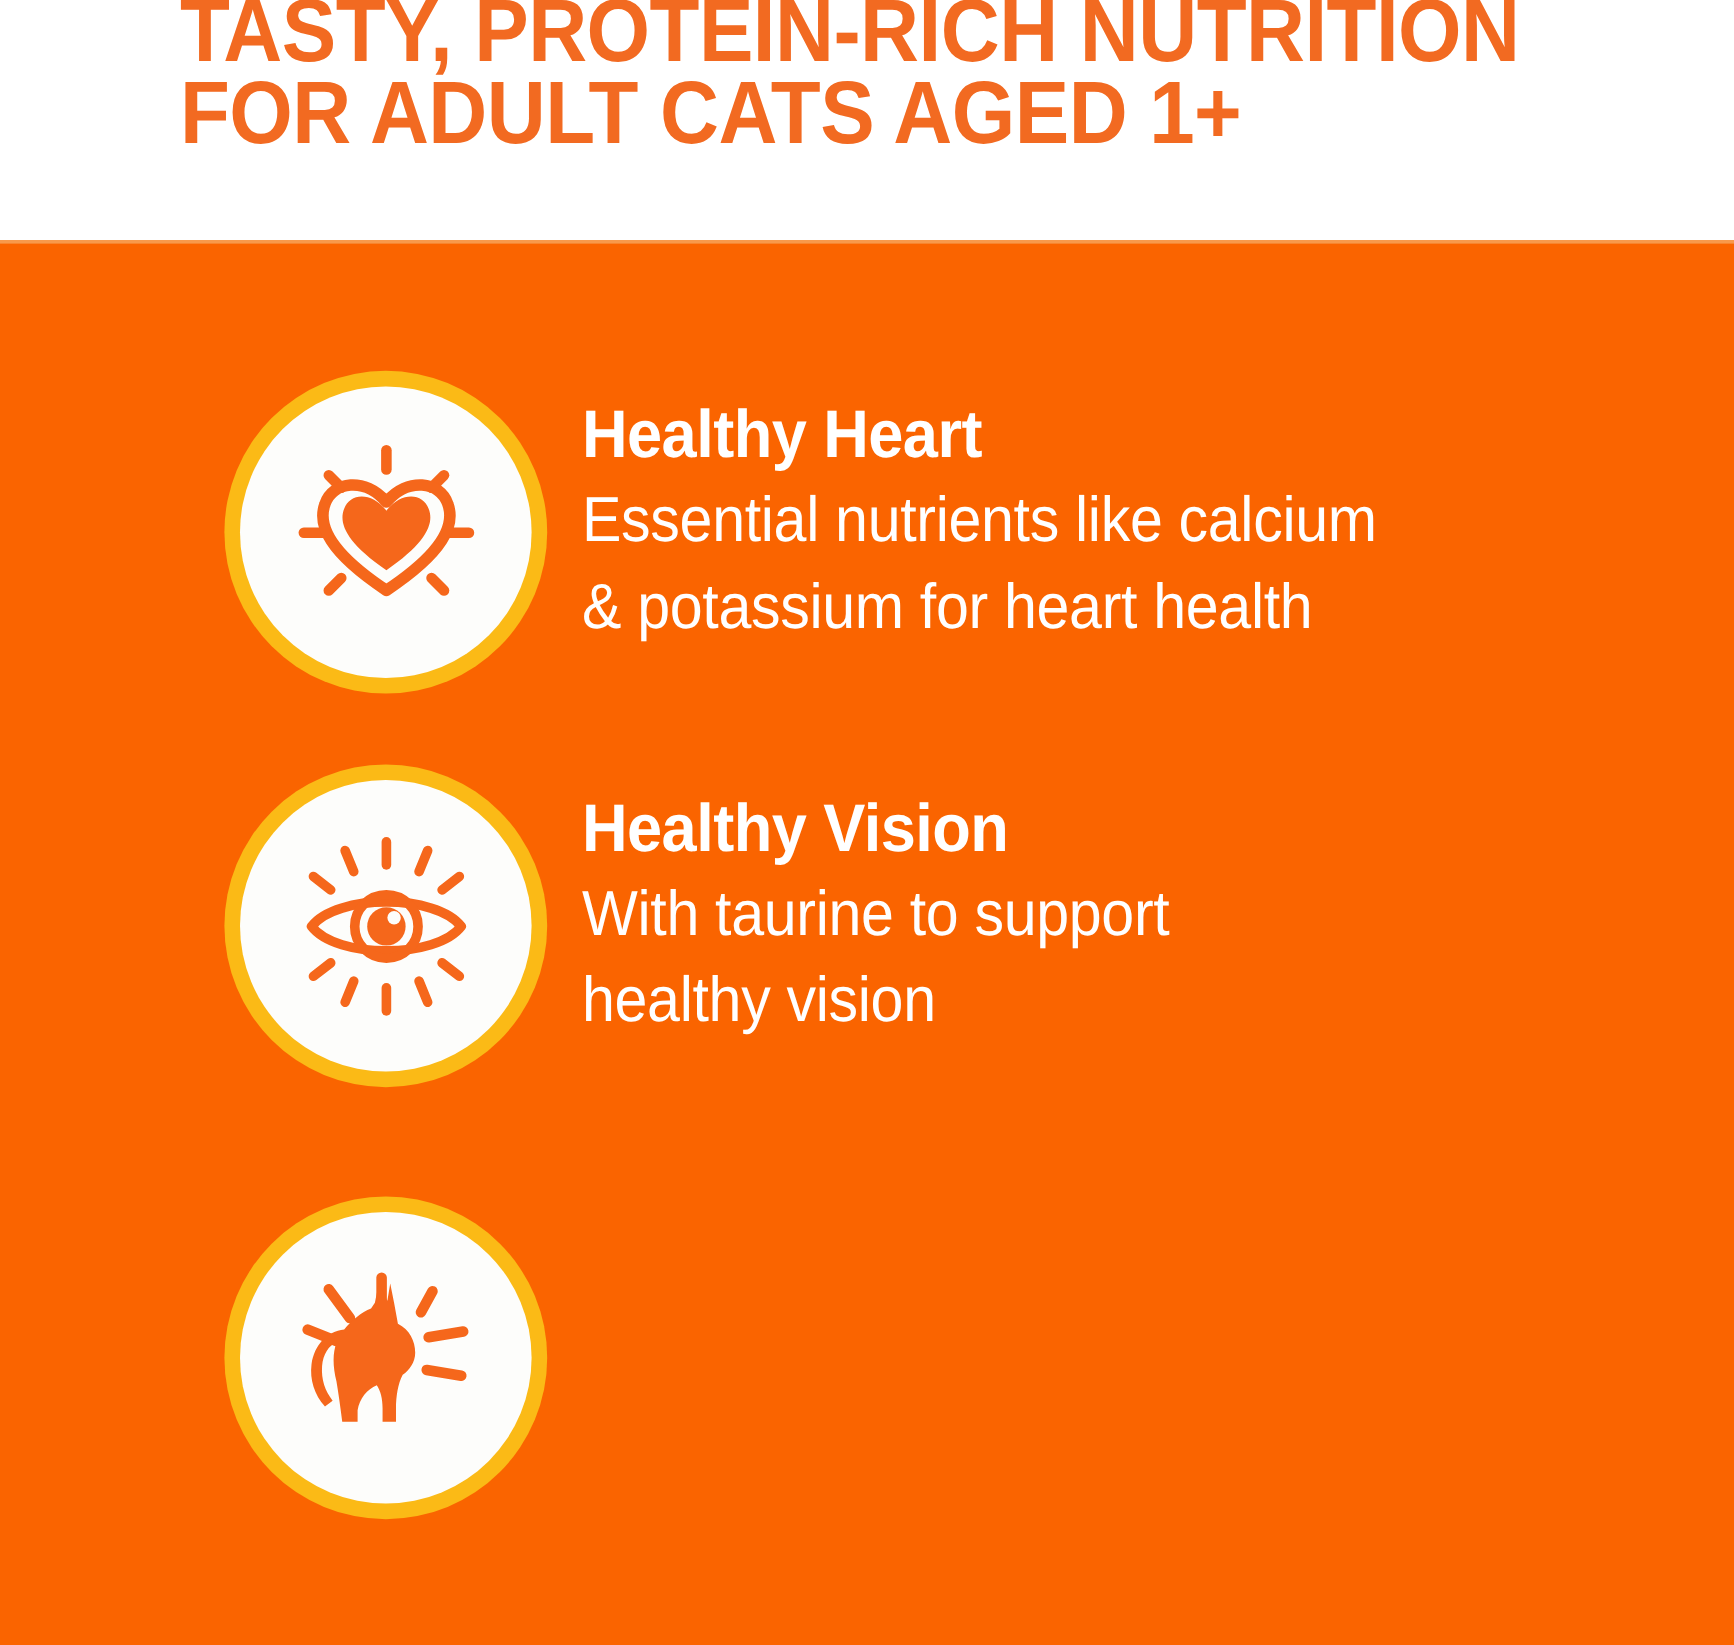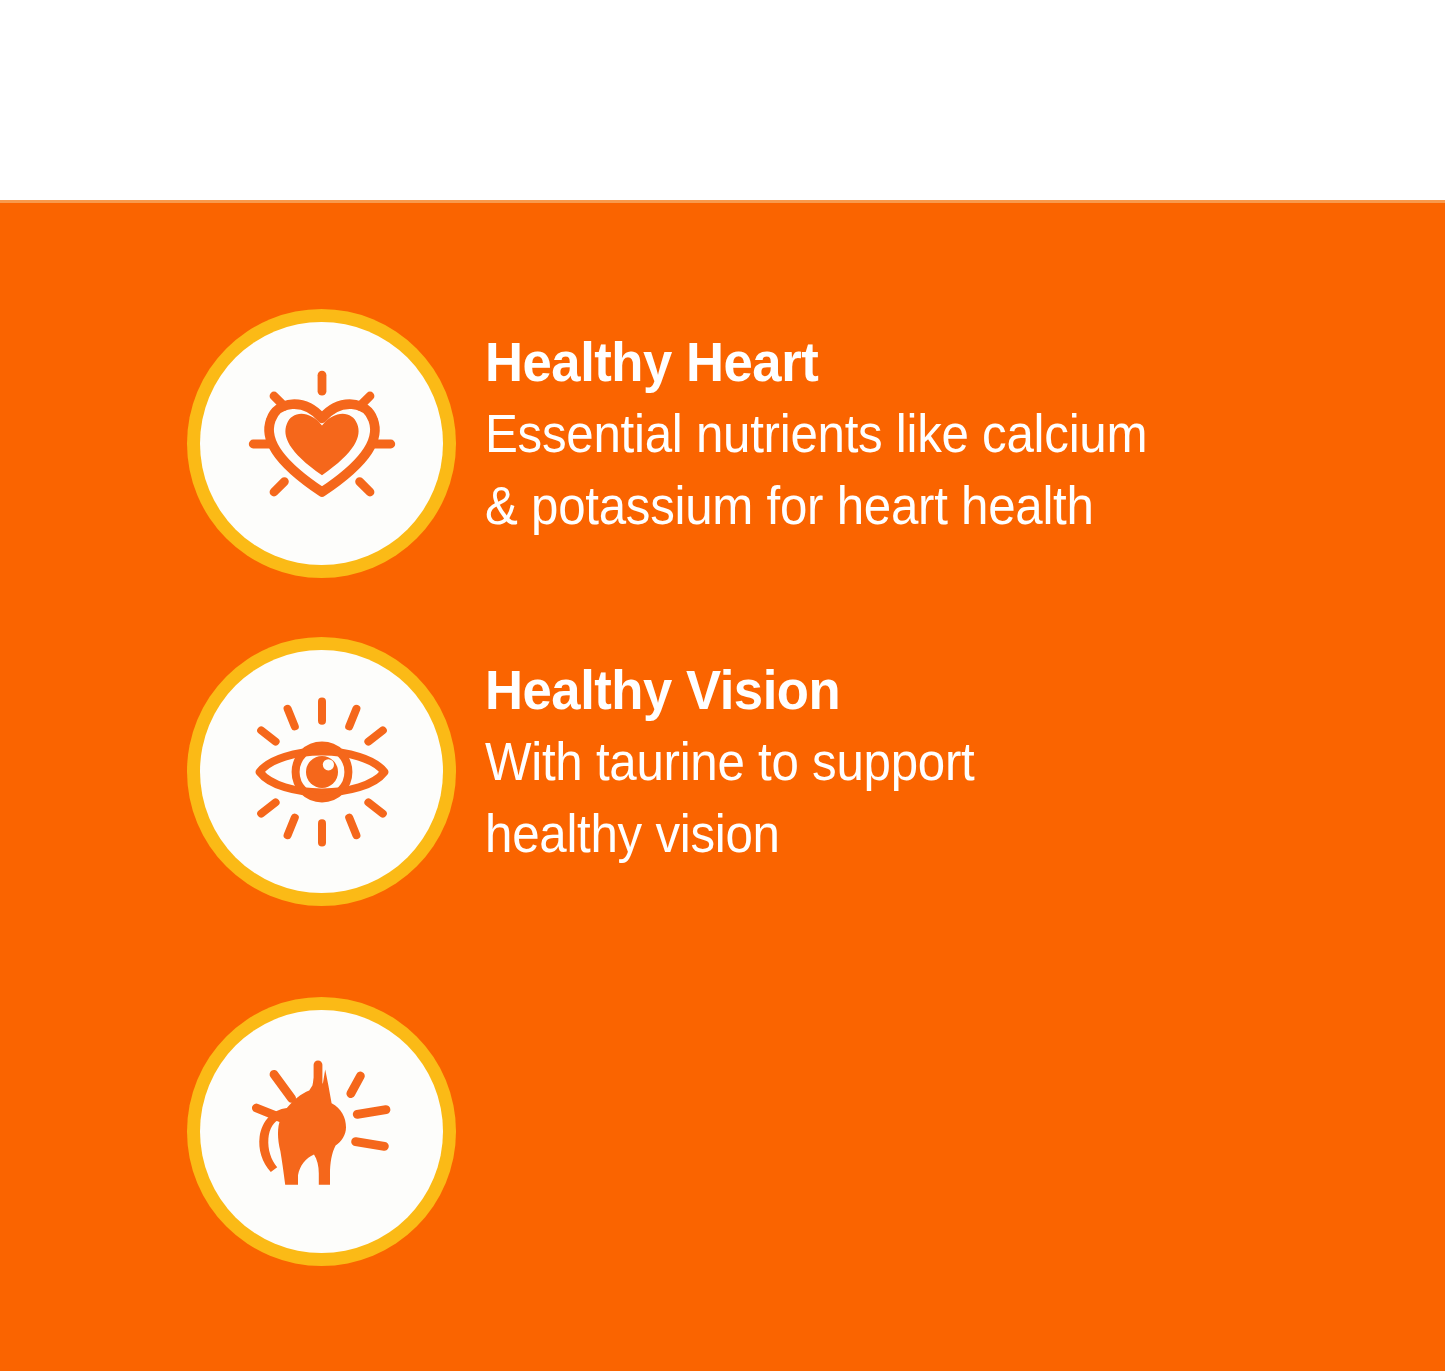--- a/index.html
+++ b/index.html
@@ -125,20 +125,24 @@
     transform-origin: left top;
     margin: 0;
     white-space: pre-line;
   }
 </style>
 </head>
 <body>
 
 <div id="page">
 
+  <div class="headline-band">
+    <div class="headline">TASTY, PROTEIN-RICH NUTRITION
+FOR ADULT CATS AGED 1+</div>
+  </div>
 
   <div class="panel">
     <div class="panel-topline"></div>
 
     <div class="benefit r0">
       <div class="icon-badge">
         <svg viewBox="0 0 200 200">
           <g fill="none" stroke="#F5671B" stroke-width="11" stroke-linecap="round">
             <line x1="100" y1="14" x2="100" y2="34"></line>
             <line x1="160" y1="40" x2="147" y2="53"></line>

